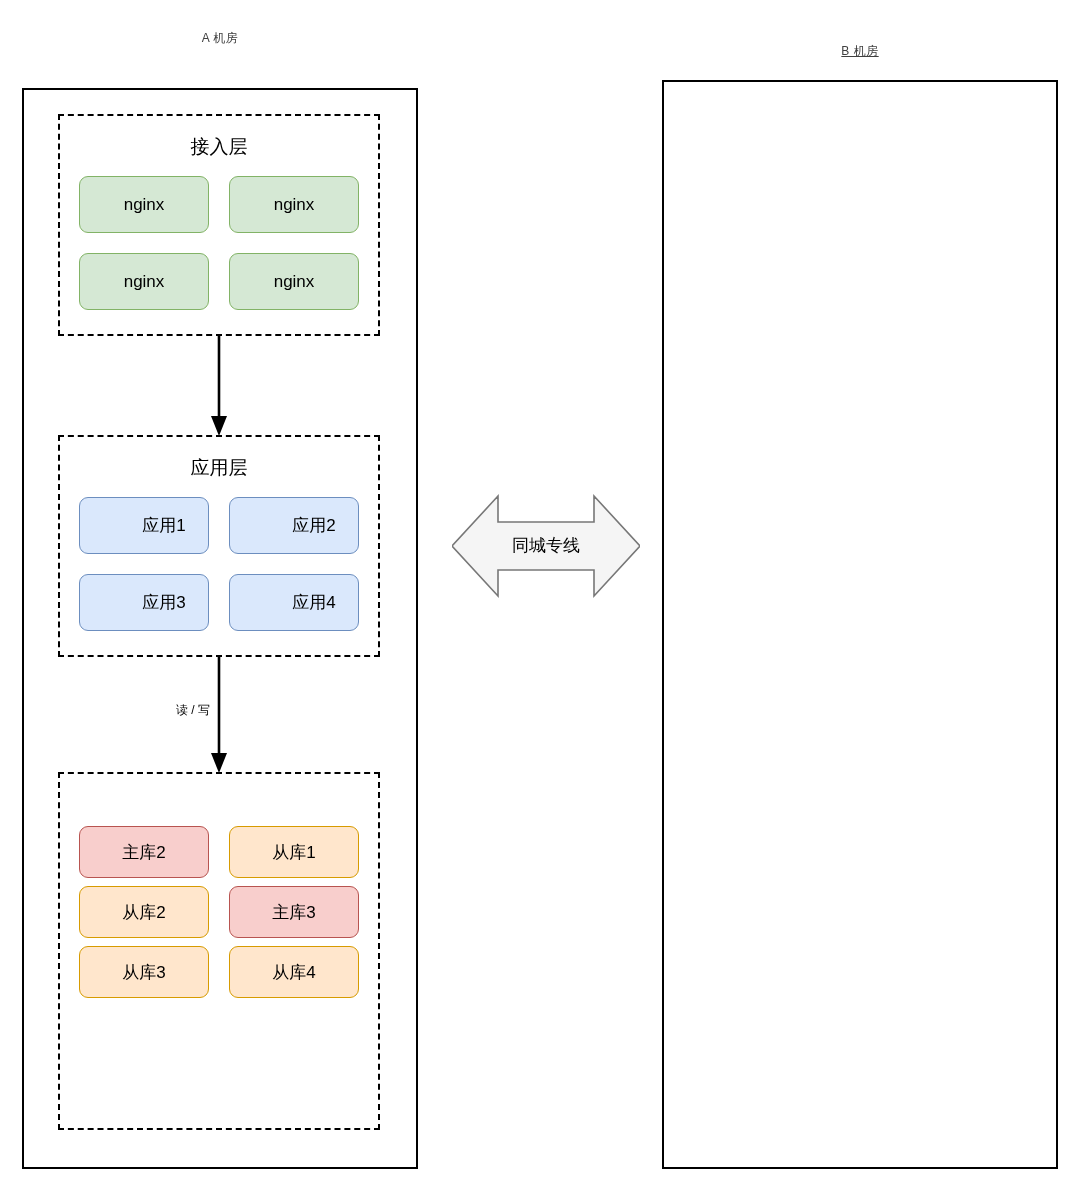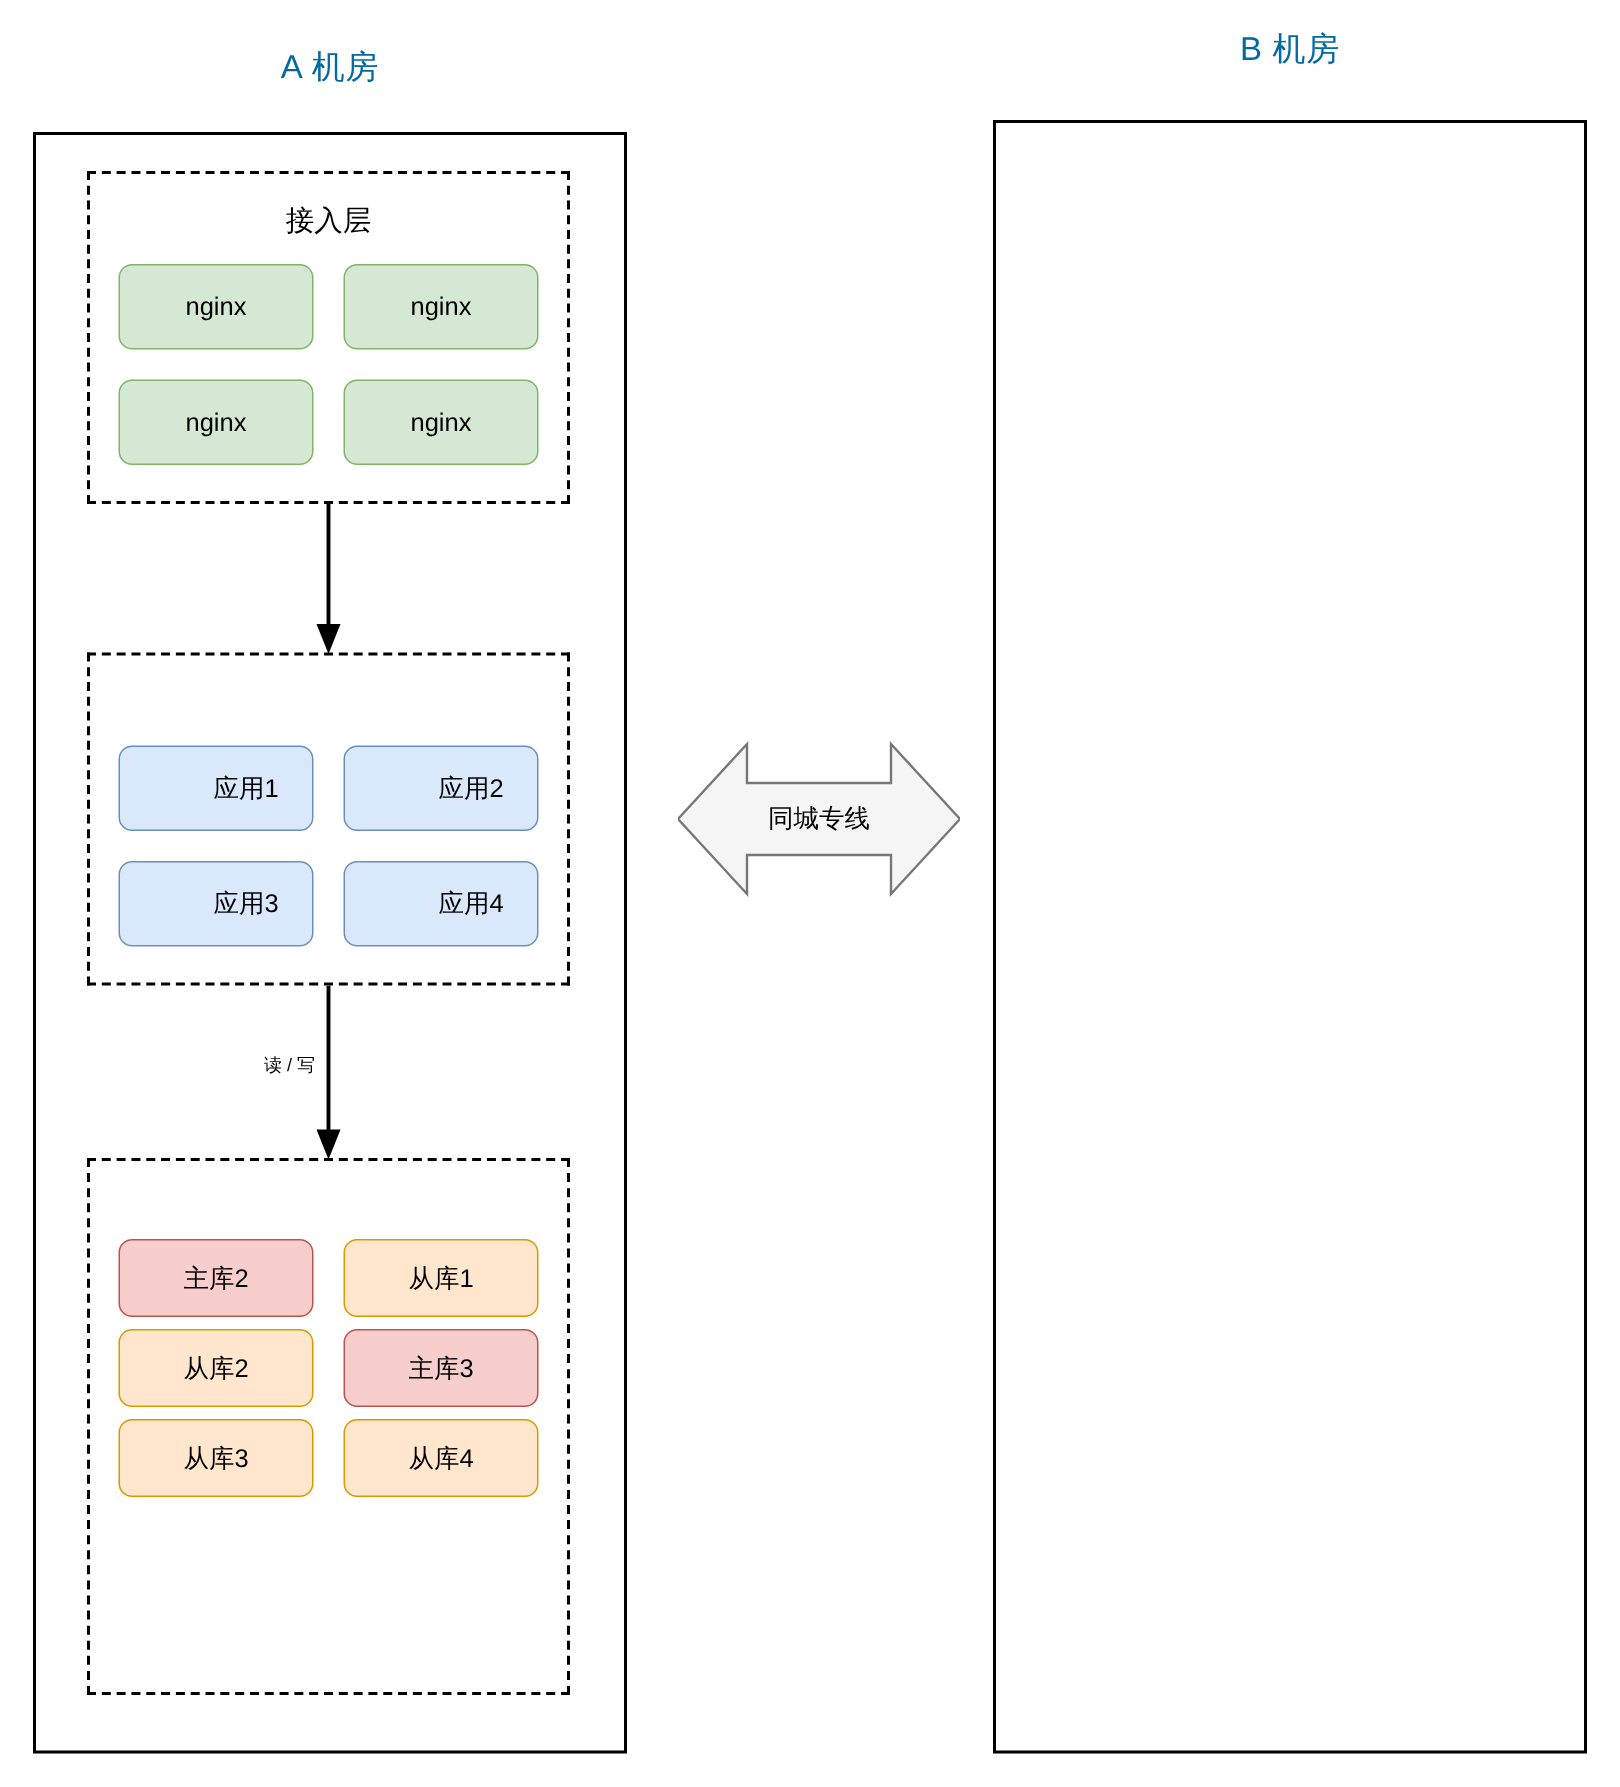--- a/index.html
+++ b/index.html
@@ -11,29 +11,29 @@
     width: 1080px;
     height: 1191px;
     position: relative;
     font-family: "Liberation Sans", "DejaVu Sans", sans-serif;
     color: #000000;
     overflow: hidden;
   }
 
   .dc-title {
     position: absolute;
-    font-size: 22px;
-    color: #0369a1;
+    font-size: 12px;
+    color: #404040;
     text-align: center;
     letter-spacing: 0.5px;
     white-space: nowrap;
   }
 
   #dc-a-title { left: 22px; top: 30px; width: 396px; }
-  #dc-b-title { left: 662px; top: 18px; width: 396px; }
+  #dc-b-title { left: 662px; top: 43px; width: 396px; text-decoration: underline; }
 
   .dc-box {
     position: absolute;
     border: 2.5px solid #000000;
     background: #ffffff;
     box-sizing: border-box;
   }
   #dc-a-box { left: 22px;  top: 88px; width: 396px; height: 1081px; }
   #dc-b-box { left: 662px; top: 80px; width: 396px; height: 1089px; }
 
@@ -148,20 +148,21 @@
     <div class="node green">nginx</div>
   </div>
 </div>
 
 <svg class="flow-arrow" id="arrow-access-app" viewBox="0 0 40 102">
   <line x1="20" y1="0" x2="20" y2="86" stroke="#000" stroke-width="2.6"></line>
   <polygon points="20,100 12,80 28,80" fill="#000"></polygon>
 </svg>
 
 <div class="layer" id="layer-app">
+  <div class="layer-title">应用层</div>
   <div class="node-grid">
     <div class="node blue">应用1</div>
     <div class="node blue">应用2</div>
     <div class="node blue">应用3</div>
     <div class="node blue">应用4</div>
   </div>
 </div>
 
 <svg class="flow-arrow" id="arrow-app-storage" viewBox="0 0 40 118">
   <line x1="20" y1="0" x2="20" y2="102" stroke="#000" stroke-width="2.6"></line>

